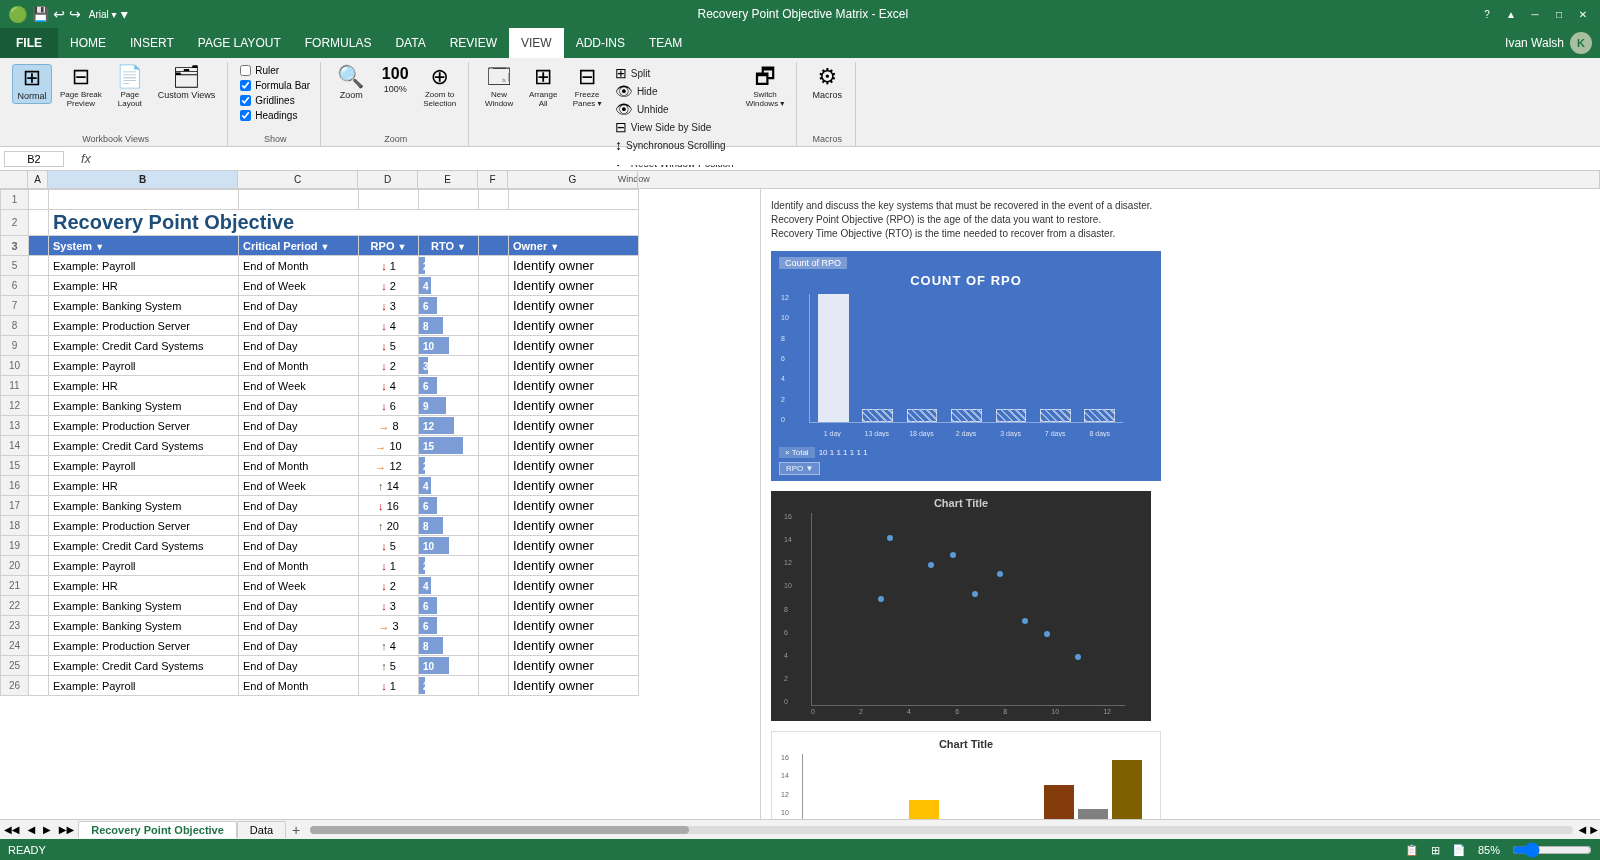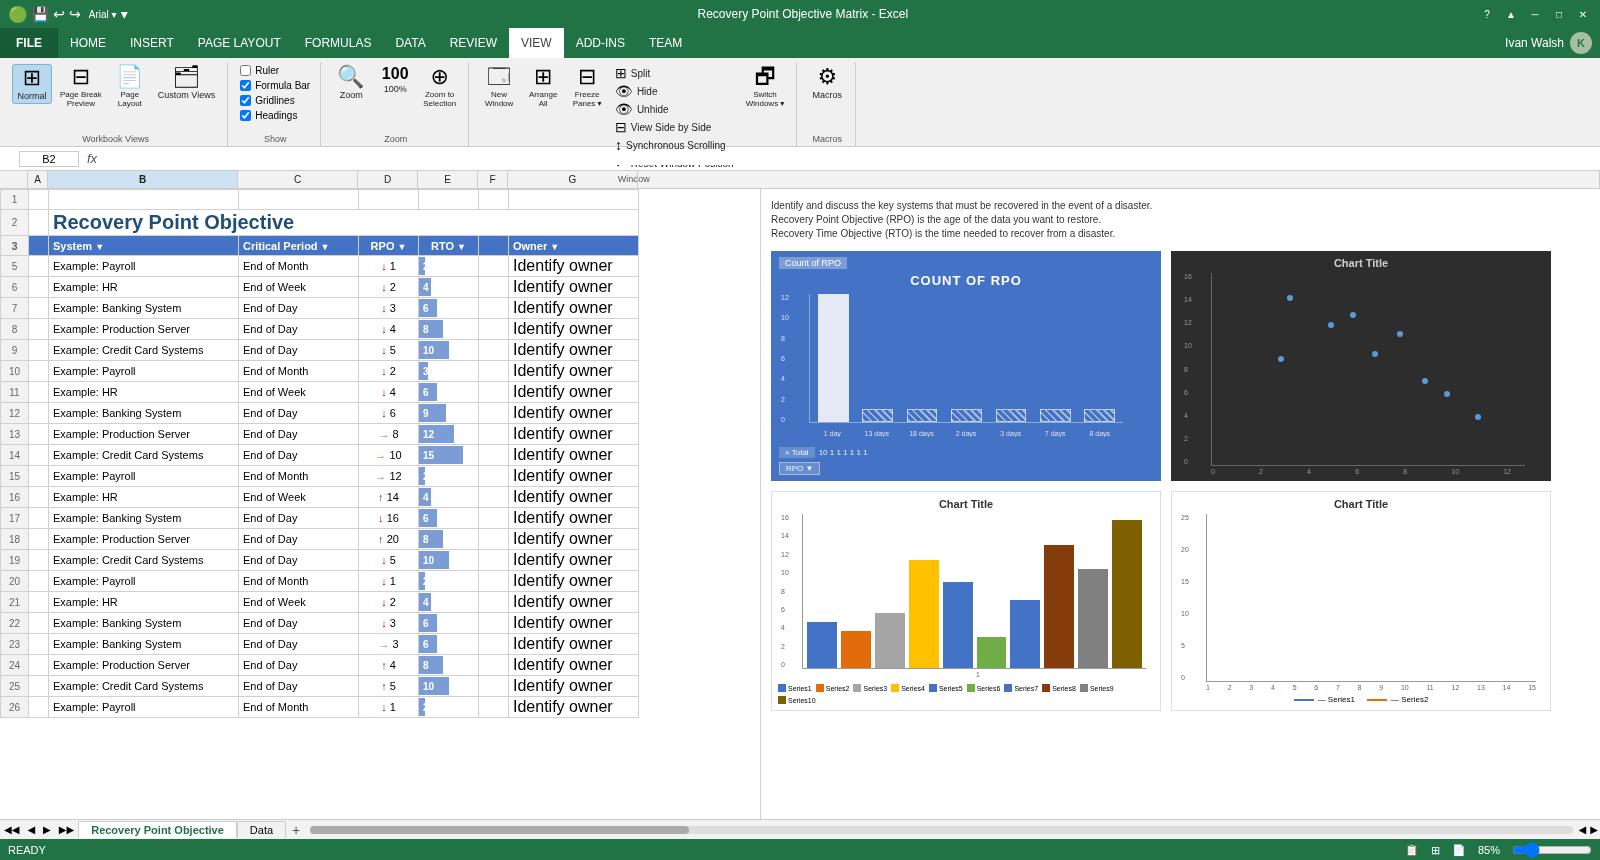--- a/index.html
+++ b/index.html
@@ -121,22 +121,22 @@
     }
     .checkbox-row input { width: 11px; height: 11px; }
 
     
     #formulabar {
       display: flex;
       align-items: center;
       height: 24px;
       border-bottom: 1px solid #ccc;
       background: white;
-      padding: 0 19px;
-      gap: 4px;
+      padding: 0 4px;
+      gap: 13px;
     }
     .name-box {
       width: 60px;
       border: 1px solid #ccc;
       font-size: 11px;
       padding: 1px 4px;
       text-align: center;
     }
     .fx-label { font-size: 13px; color: #555; font-style: italic; padding: 0 4px; }
     .formula-input { flex: 1; border: none; outline: none; font-size: 11px; }
@@ -212,21 +212,21 @@
       font-size: 9px;
       margin-left: 3px;
     }
 
     
     .rto-cell { position: relative; padding: 0; overflow: hidden; }
     .rto-bar { position: absolute; top: 1px; left: 0; height: calc(100% - 2px); background: #4472c4; opacity: 0.7; }
     .rto-num { position: relative; z-index: 1; text-align: center; padding: 1px 4px; font-size: 10px; font-weight: bold; color: white; }
 
     
-    .owner-cell { color: #000; font-size: 16px; }
+    .owner-cell { color: #000; font-size: 13px; }
 
     
     #statusbar {
       height: 22px;
       background: #217346;
       color: white;
       display: flex;
       align-items: center;
       padding: 0 8px;
       font-size: 11px;
@@ -256,20 +256,21 @@
       font-size: 10px;
       color: #333;
       margin-bottom: 10px;
       line-height: 1.4;
       max-width: 390px;
     }
     .charts-row {
       display: flex;
       gap: 10px;
       margin-bottom: 10px;
+      flex-direction: column;
     }
     .chart-title {
       text-align: center;
       font-size: 11px;
       font-weight: bold;
       color: #333;
       margin-bottom: 4px;
     }
     .chart-main-title {
       text-align: center;

